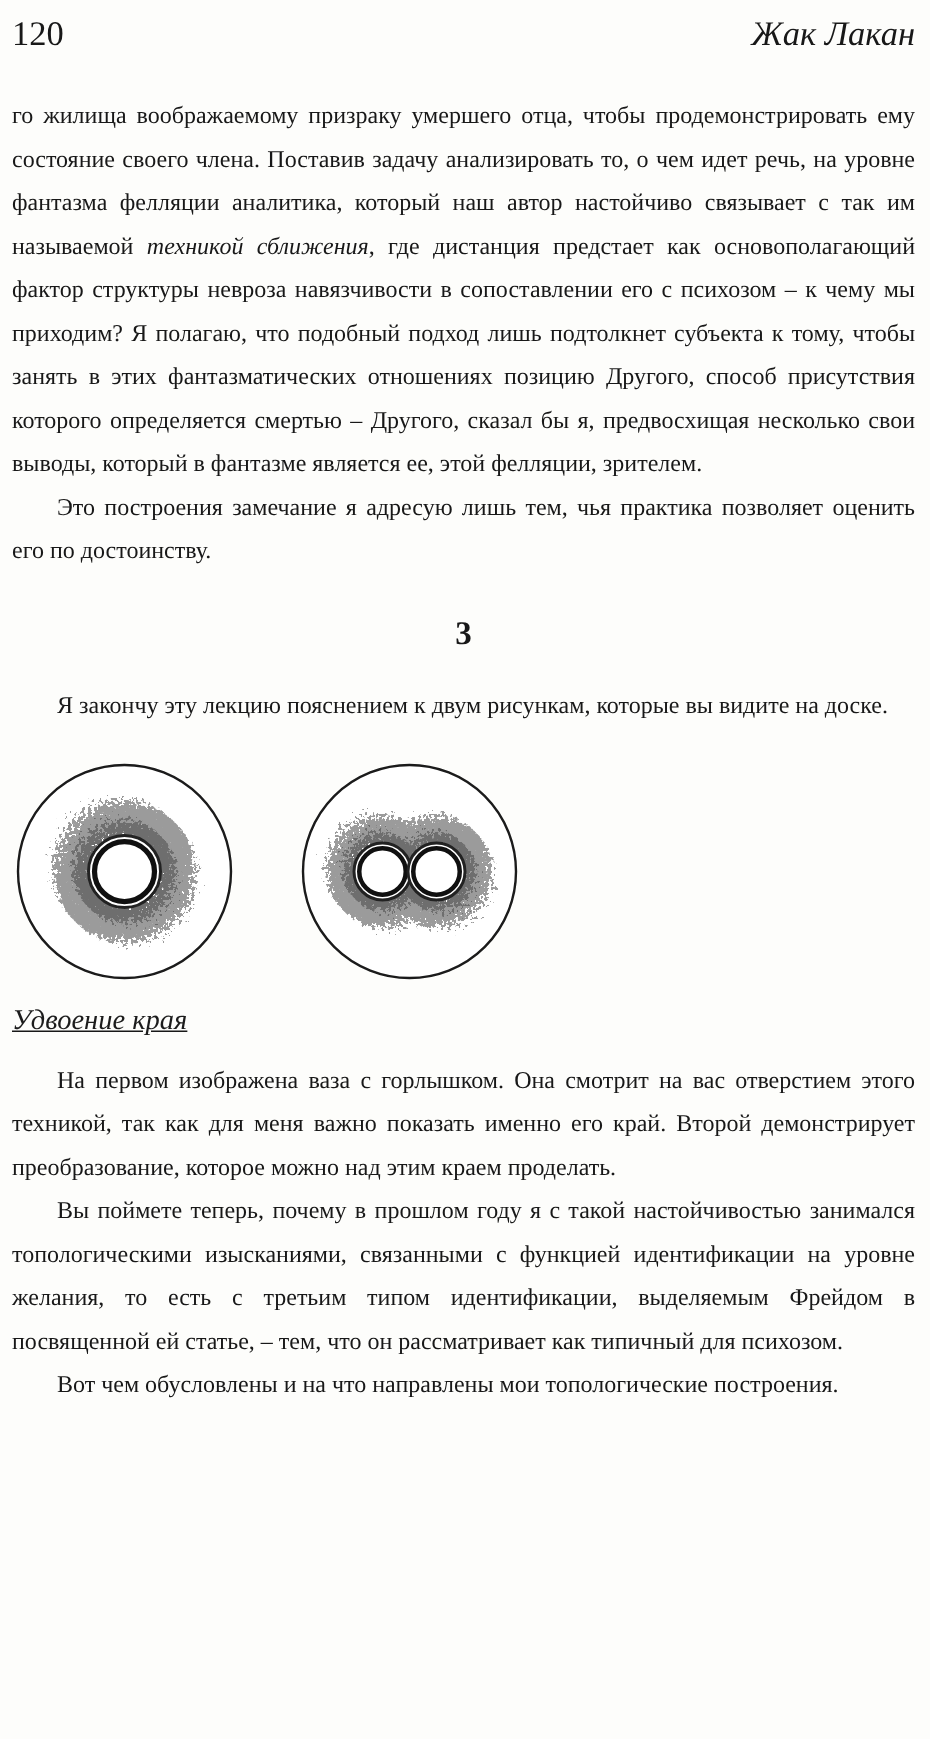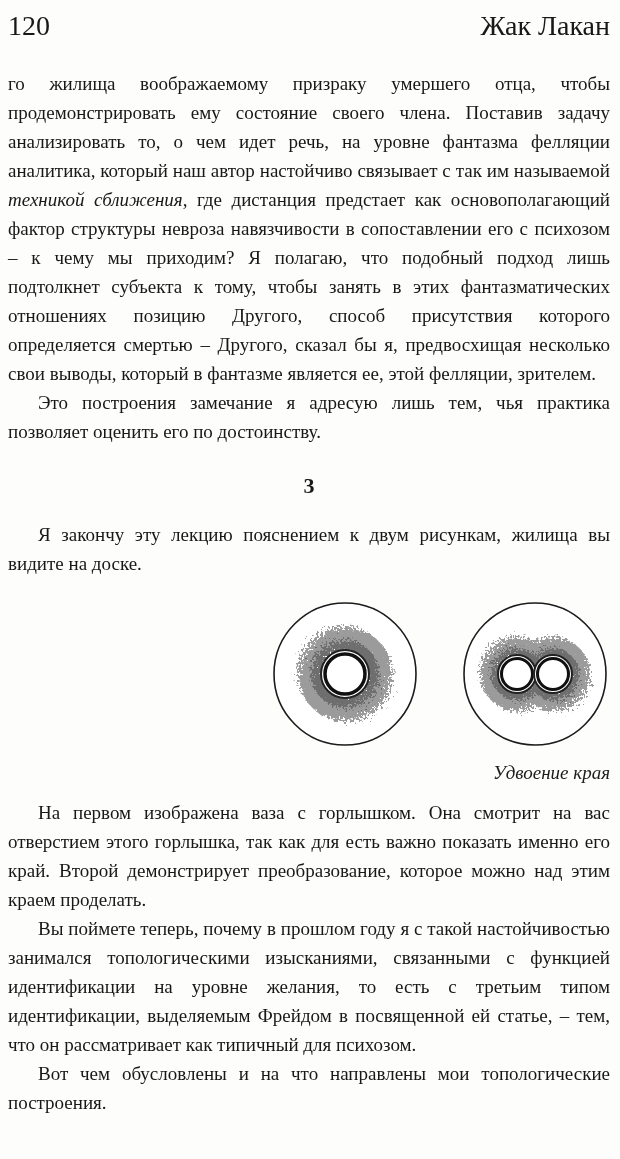--- a/index.html
+++ b/index.html
@@ -9,43 +9,44 @@
     box-sizing: border-box;
     background: #fdfdfb;
     padding: 10px 10px 24px 8px;
     font-family: "Liberation Serif", "DejaVu Serif", serif;
     color: #181818;
   }
   .running-head {
     display: flex;
     justify-content: space-between;
     align-items: baseline;
-    font-size: 28px;
+    font-size: 23px;
     margin-bottom: 27px;
   }
-  .running-head .author { }
+  .running-head .author { font-style: italic; }
   .body-text p {
-    font-size: 19px;
+    font-size: 16px;
     line-height: 29px;
     text-align: justify;
     margin: 0;
     text-indent: 30px;
   }
   .body-text p.noindent { text-indent: 0; }
   .body-text em { font-style: italic; }
   h2.section {
     text-align: center;
     font-size: 22px;
     font-weight: bold;
     font-family: "Liberation Serif", "DejaVu Serif", serif;
     margin: 27px 0 21px 0;
   }
   figure.board-figure {
     margin: 20px 0 14px 0;
-    text-align: right;
+    text-align: left;
+    text-decoration: underline;
   }
   figure.board-figure figcaption {
     font-style: italic;
     font-size: 19px;
     margin-top: 8px;
     color: #1c1c1c;
   }
 </style>
 </head>
 <body>
@@ -58,21 +59,21 @@
   </div>
 
   <div class="body-text">
 
     <p class="noindent"><span>го жилища воображаемому призраку умершего отца, чтобы продемонстрировать ему состояние своего члена. Поставив задачу анализировать то, о чем идет речь, на уровне фантазма фелляции аналитика, который наш автор настойчиво связывает с так им называемой </span><em>техникой сближения</em><span>, где дистанция предстает как основополагающий фактор структуры невроза навязчивости в сопоставлении его с психозом – к чему мы приходим? Я полагаю, что подобный подход лишь подтолкнет субъекта к тому, чтобы занять в этих фантазматических отношениях позицию Другого, способ присутствия которого определяется смертью – Другого, сказал бы я, предвосхищая несколько свои выводы, который в фантазме является ее, этой фелляции, зрителем.</span></p>
 
     <p>Это построения замечание я адресую лишь тем, чья практика позволяет оценить его по достоинству.</p>
 
     <h2 class="section">3</h2>
 
-    <p>Я закончу эту лекцию пояснением к двум рисункам, жилища вы видите на доске.</p>
+    <p>Я закончу эту лекцию пояснением к двум рисункам, которые вы видите на доске.</p>
 
     <figure class="board-figure">
       <svg width="340" height="152" viewBox="0 0 340 152" role="img">
         <defs>
           <filter id="fuzz" x="-45%" y="-45%" width="190%" height="190%">
             <feTurbulence type="fractalNoise" baseFrequency="0.45" numOctaves="3" seed="4" result="n"></feTurbulence>
             <feDisplacementMap in="SourceGraphic" in2="n" scale="20" result="d"></feDisplacementMap>
             <feTurbulence type="fractalNoise" baseFrequency="0.9" numOctaves="2" seed="11" result="sp"></feTurbulence>
             <feColorMatrix in="sp" type="matrix" values="0 0 0 0 1  0 0 0 0 1  0 0 0 0 1  1.4 1.4 1.4 0 -0.45" result="m"></feColorMatrix>
             <feComposite in="d" in2="m" operator="in"></feComposite>
@@ -99,18 +100,18 @@
           </g>
           <circle cx="247" cy="76" r="19" fill="#ffffff" stroke="#222222" stroke-width="2"></circle>
           <circle cx="247" cy="76" r="15.5" fill="#ffffff" stroke="#101010" stroke-width="3"></circle>
           <circle cx="283" cy="76" r="19" fill="#ffffff" stroke="#222222" stroke-width="2"></circle>
           <circle cx="283" cy="76" r="15.5" fill="#ffffff" stroke="#101010" stroke-width="3"></circle>
         </g>
       </svg>
       <figcaption>Удвоение края</figcaption>
     </figure>
 
-    <p>На первом изображена ваза с горлышком. Она смотрит на вас отверстием этого горлышка, так как для есть важно показать именно его край. Второй демонстрирует преобразование, которое можно над этим краем проделать.</p>
+    <p>На первом изображена ваза с горлышком. Она смотрит на вас отверстием этого техникой, так как для меня важно показать именно его край. Второй демонстрирует преобразование, которое можно над этим краем проделать.</p>
     <p>Вы поймете теперь, почему в прошлом году я с такой настойчивостью занимался топологическими изысканиями, связанными с функцией идентификации на уровне желания, то есть с третьим типом идентификации, выделяемым Фрейдом в посвященной ей статье, – тем, что он рассматривает как типичный для психозом.</p>
     <p>Вот чем обусловлены и на что направлены мои топологические построения.</p>
 
   </div>
 </div>
 
 </body></html>

